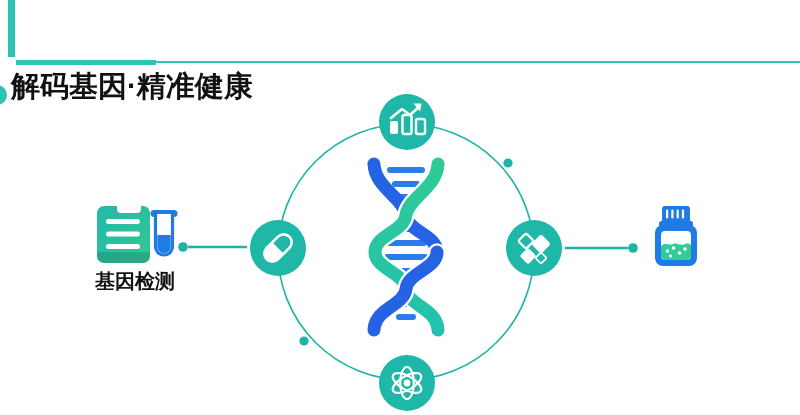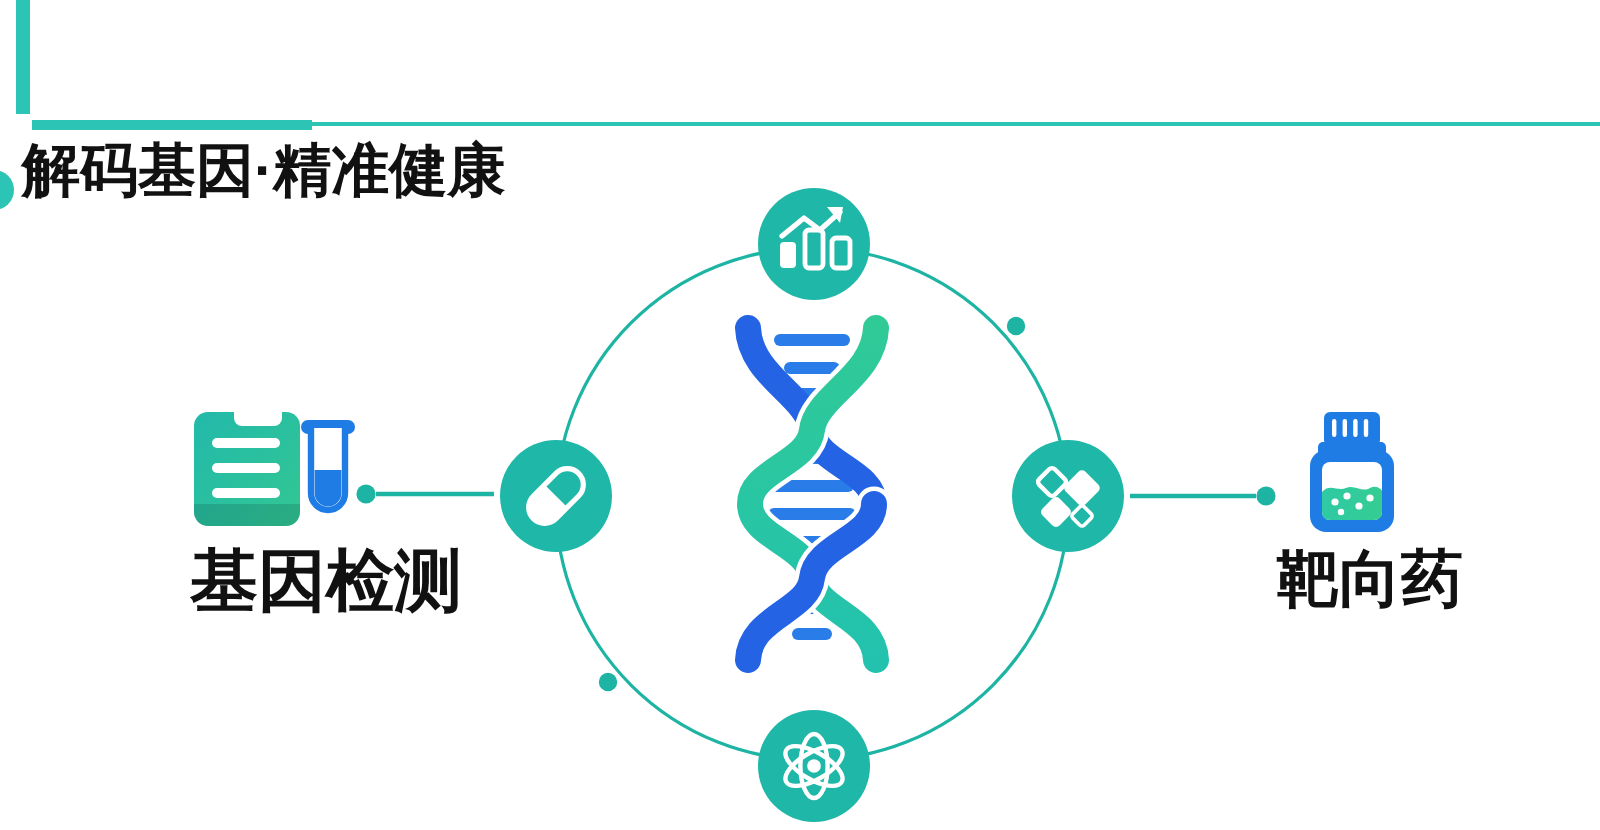--- a/index.html
+++ b/index.html
@@ -7,21 +7,21 @@
     position:relative;width:800px;height:415px;background:#ffffff;overflow:hidden;
     font-family:"Liberation Sans",sans-serif;color:#0d0d0d;
   }
   .abs{position:absolute;}
   .accent-bar{left:8px;top:0;width:7px;height:57px;background:#2cc4b4;}
   .page-title{left:22px;top:6px;font-size:45px;line-height:1.05;font-weight:900;letter-spacing:1px;color:#0c0c0c;white-space:nowrap;}
   .rule-thick{left:16px;top:60px;width:140px;height:5px;background:#2cc4b4;}
   .rule-thin{left:156px;top:61px;width:644px;height:2px;background:#2cc4b4;}
   .page-subtitle{left:11px;top:71px;font-size:29px;line-height:1.05;font-weight:800;color:#111;white-space:nowrap;}
   .item-label{font-weight:800;color:#111;text-align:center;white-space:nowrap;}
-  .label-left{left:95px;top:268px;width:110px;font-size:34px;}
+  .label-left{left:80px;top:268px;width:110px;font-size:20px;}
   .label-right{left:630px;top:269px;width:110px;font-size:31px;}
   svg{display:block;}
 </style>
 </head>
 <body>
 
 <div class="canvas">
 
   <div class="abs accent-bar"></div>
   <div class="abs rule-thick"></div>
@@ -151,15 +151,14 @@
       <path d="M661,246 C665,241.5 669,246 673,244 C677,242 681,246.5 685,244 C687.5,242.5 690,244 691,245.2 L691,256 Q691,260 687,260 L665,260 Q661,260 661,256 Z" fill="url(#gradLiquid)"></path>
       <circle cx="667.5" cy="251" r="1.8" fill="#ffffff"></circle>
       <circle cx="673.5" cy="248" r="1.8" fill="#ffffff"></circle>
       <circle cx="679.5" cy="253" r="1.8" fill="#ffffff"></circle>
       <circle cx="685" cy="249" r="1.8" fill="#ffffff"></circle>
       <circle cx="670.5" cy="256" r="1.6" fill="#ffffff"></circle>
     </g>
   </svg>
 
   <div class="abs item-label label-left">基因检测</div>
-  <div class="abs item-label label-right">靶向药</div>
 
 </div>
 
 </body></html>

